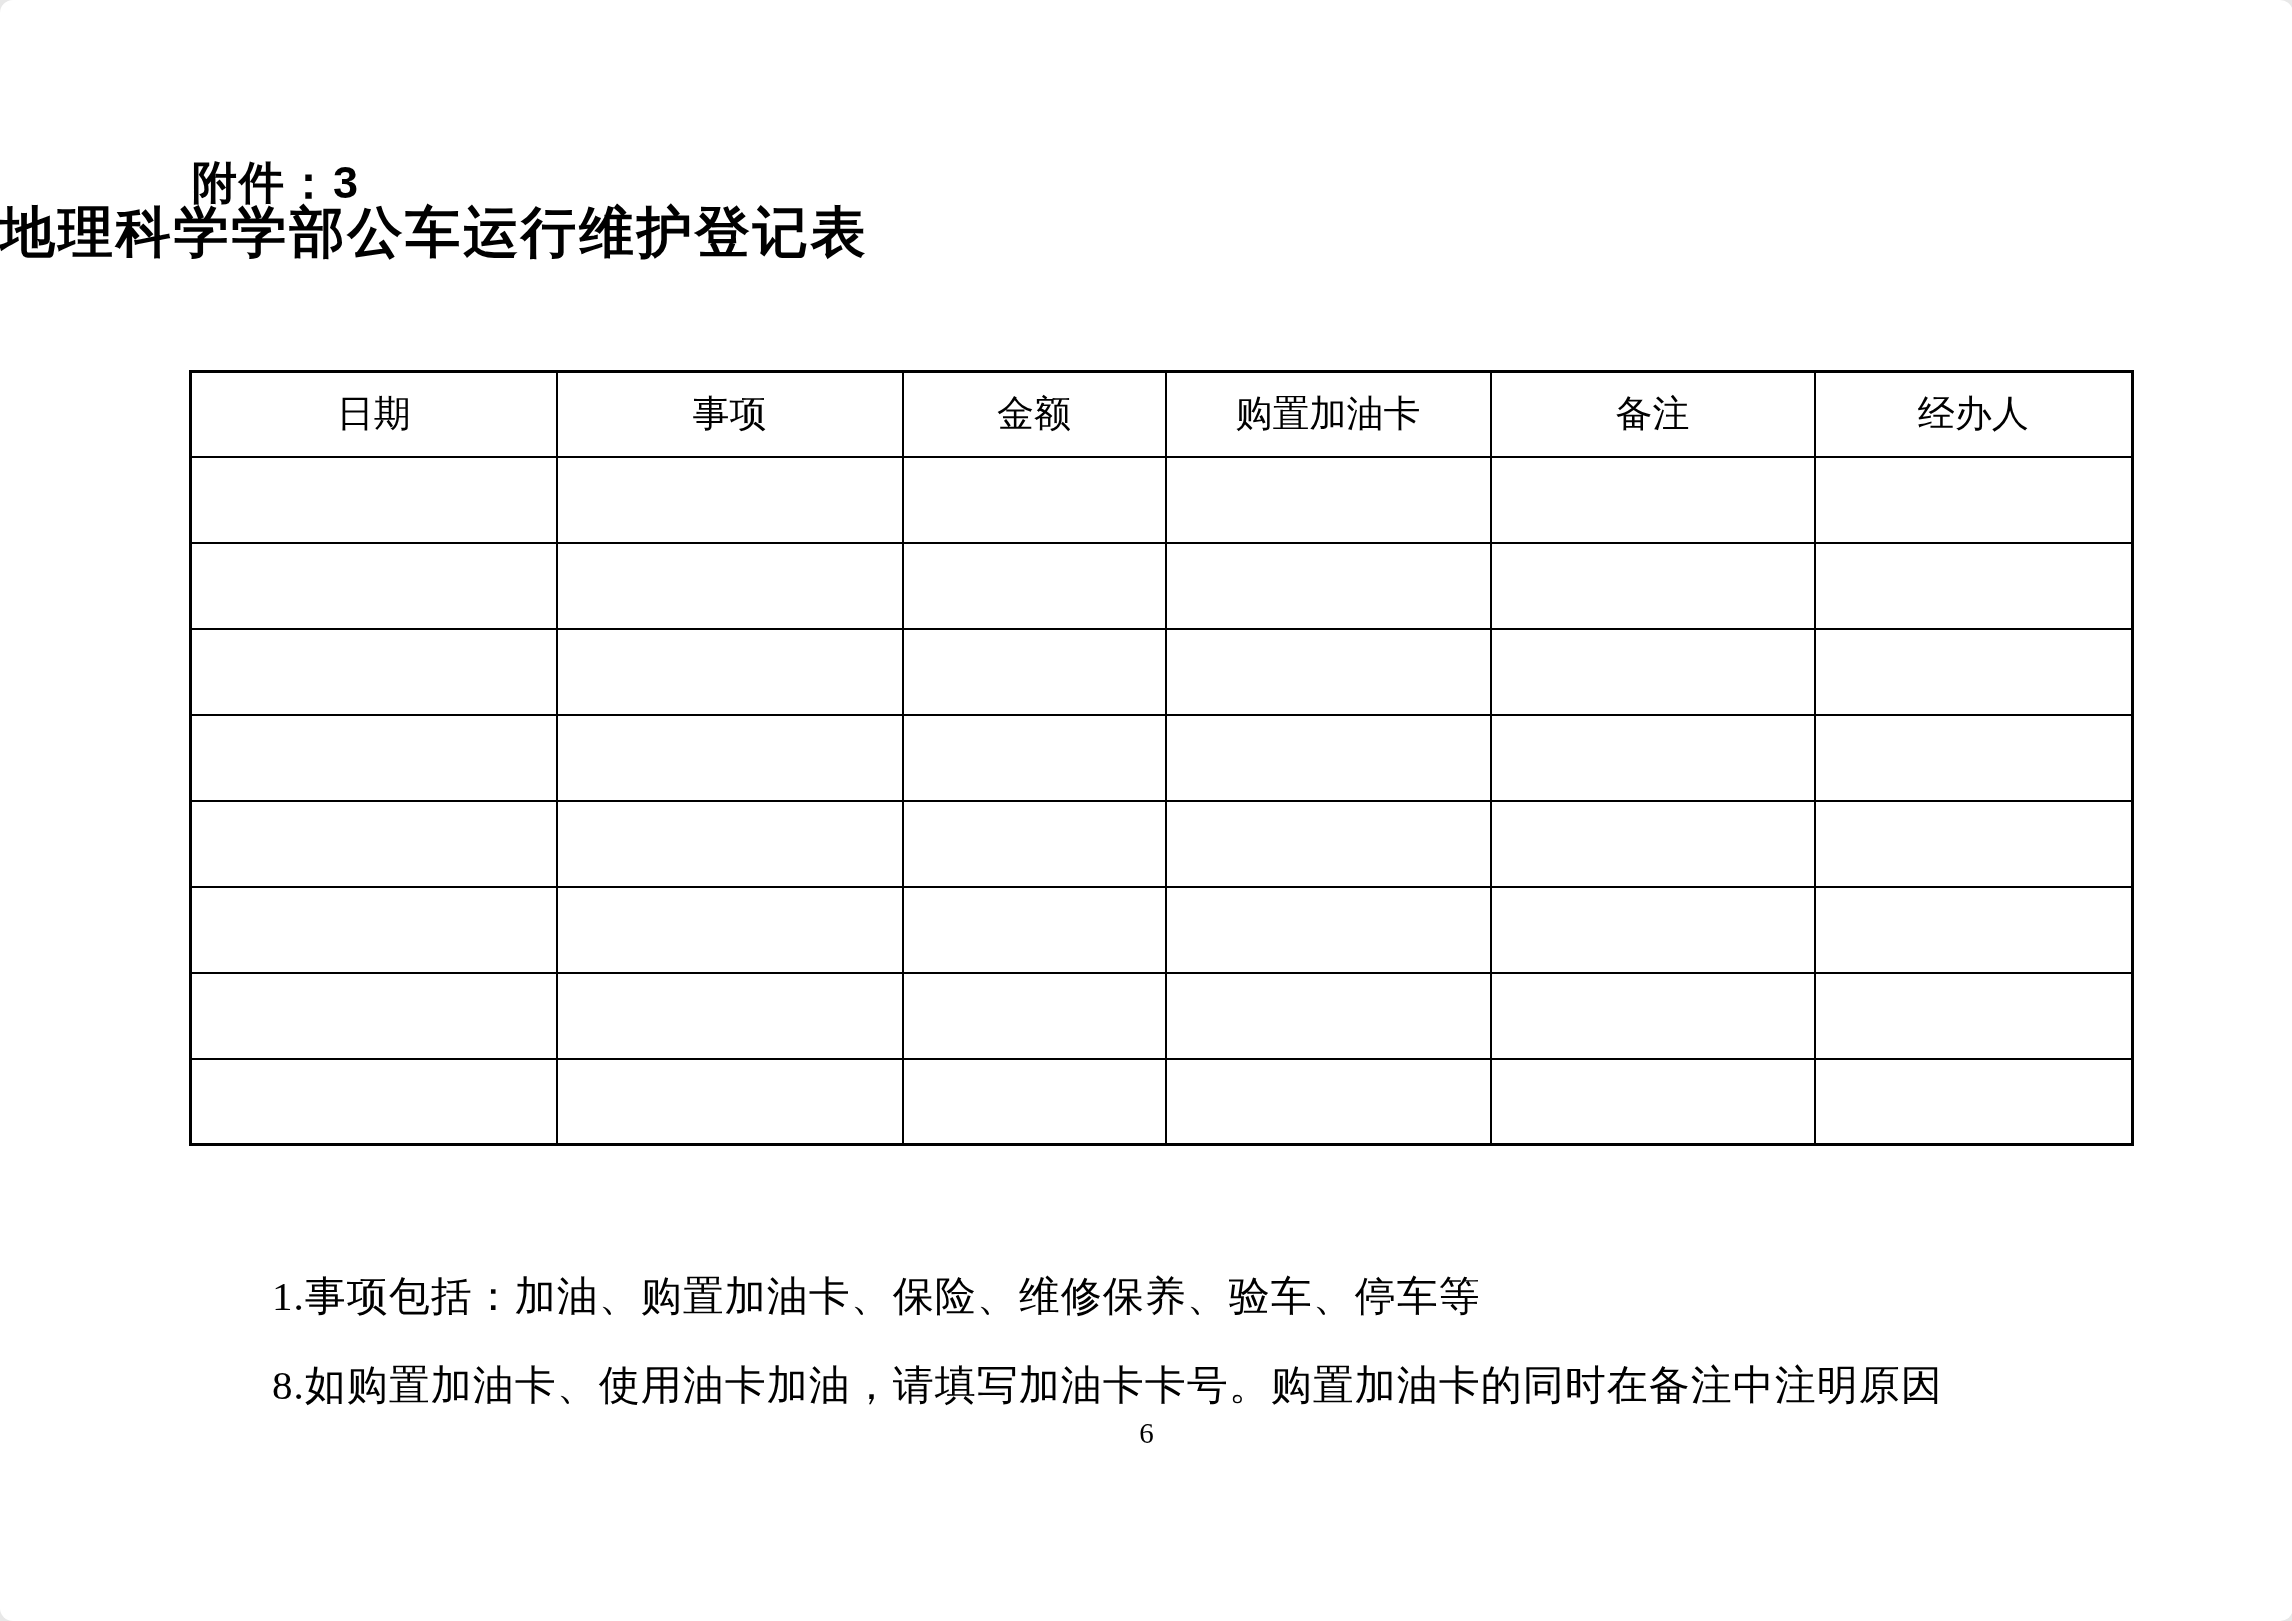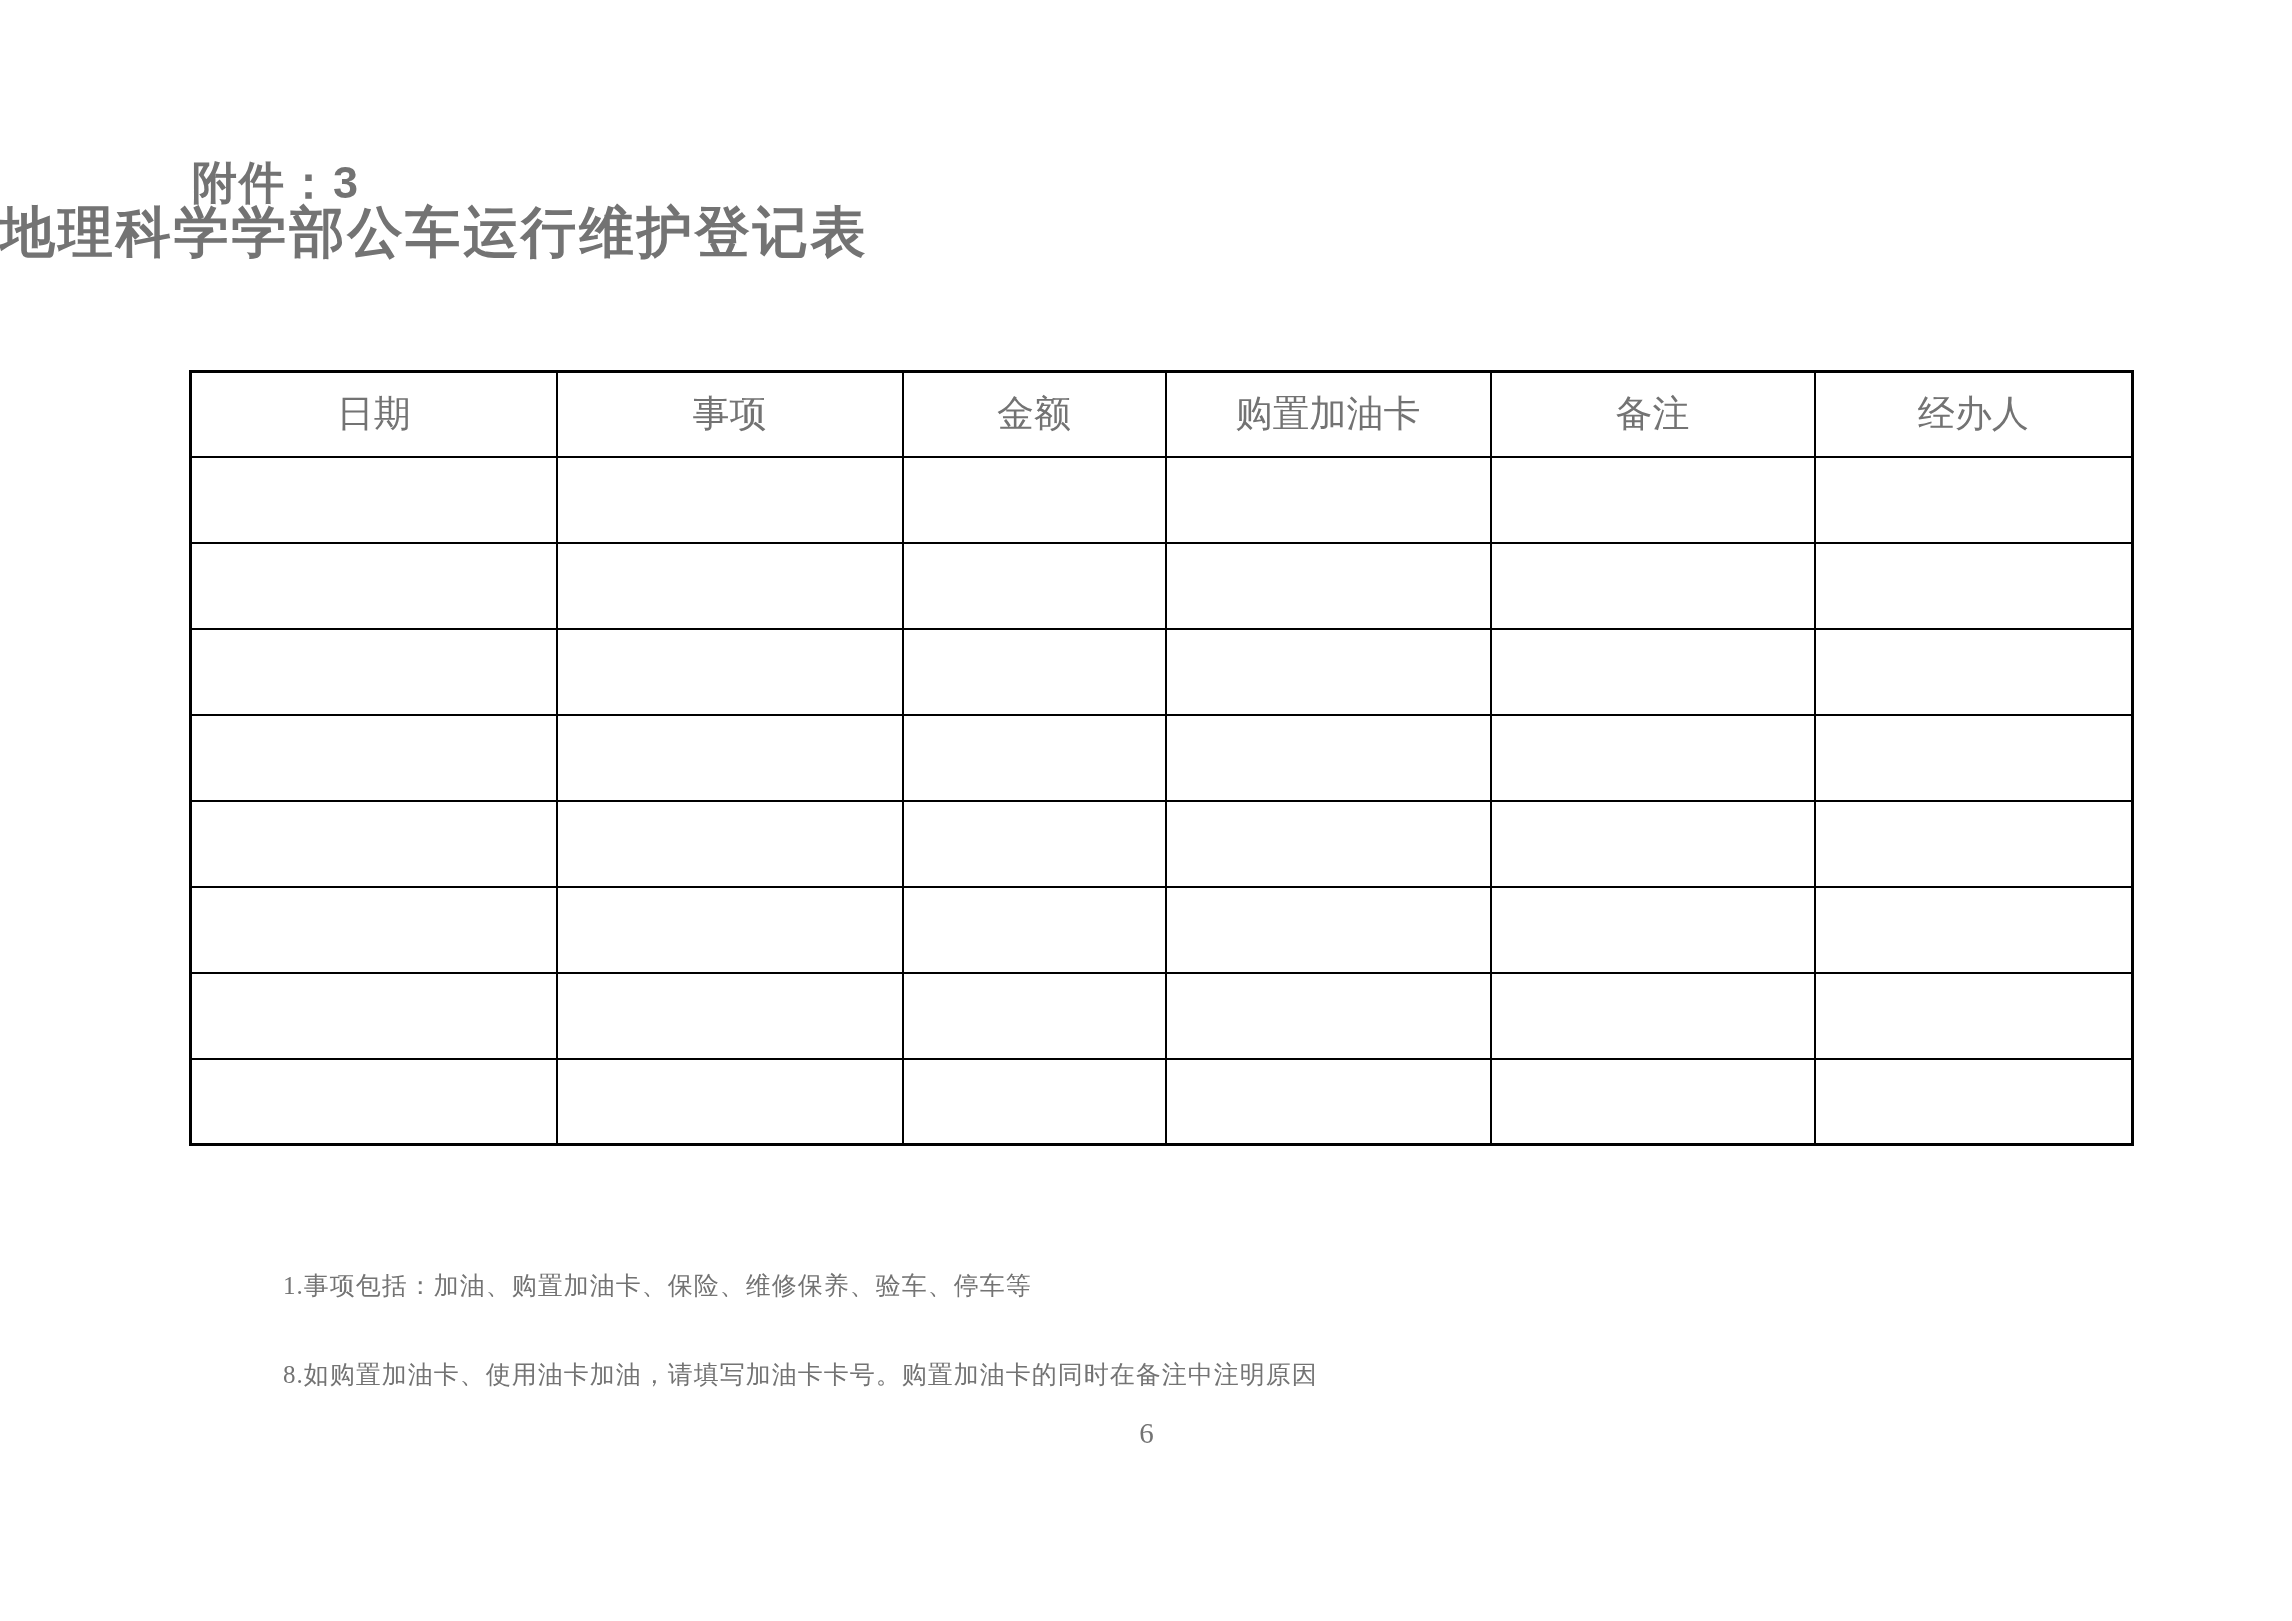--- a/index.html
+++ b/index.html
@@ -1,22 +1,23 @@
 <!DOCTYPE html>
 <html><head>
 <meta charset="utf-8">
 <style>
   html,body { margin:0; padding:0; background:#e8e8e8; }
   .page {
     position:relative;
     width:2293px; height:1621px;
     background:#ffffff;
-    color:#737373;
+    color:#000000;
     font-family:"Liberation Serif", serif;
     overflow:hidden;
+    border-radius:13px;
   }
   .attachment {
     position:absolute; left:192px; top:153px;
     font-size:45px; font-weight:bold;
     font-family:"Liberation Sans", sans-serif;
     letter-spacing:2px;
   }
   .title {
     position:absolute; left:0; top:196px; width:100%;
     text-align:left;
@@ -45,24 +46,23 @@
     text-align:center;
     vertical-align:middle;
     padding:0;
     overflow:hidden;
     white-space:pre;
   }
   .reg-table thead tr { height:85px; }
   .reg-table tbody tr { height:86px; }
   .note {
     position:absolute; left:272px;
-    font-size:25px;
+    font-size:41px;
     letter-spacing:1px;
     white-space:pre;
-    margin-left:11px;
   }
   .note-1 { top:1269px; }
   .note-2 { top:1358px; }
   .page-number {
     position:absolute; left:0; top:1417px; width:100%;
     text-align:center;
     font-size:29px;
   }
 </style>
 </head>

